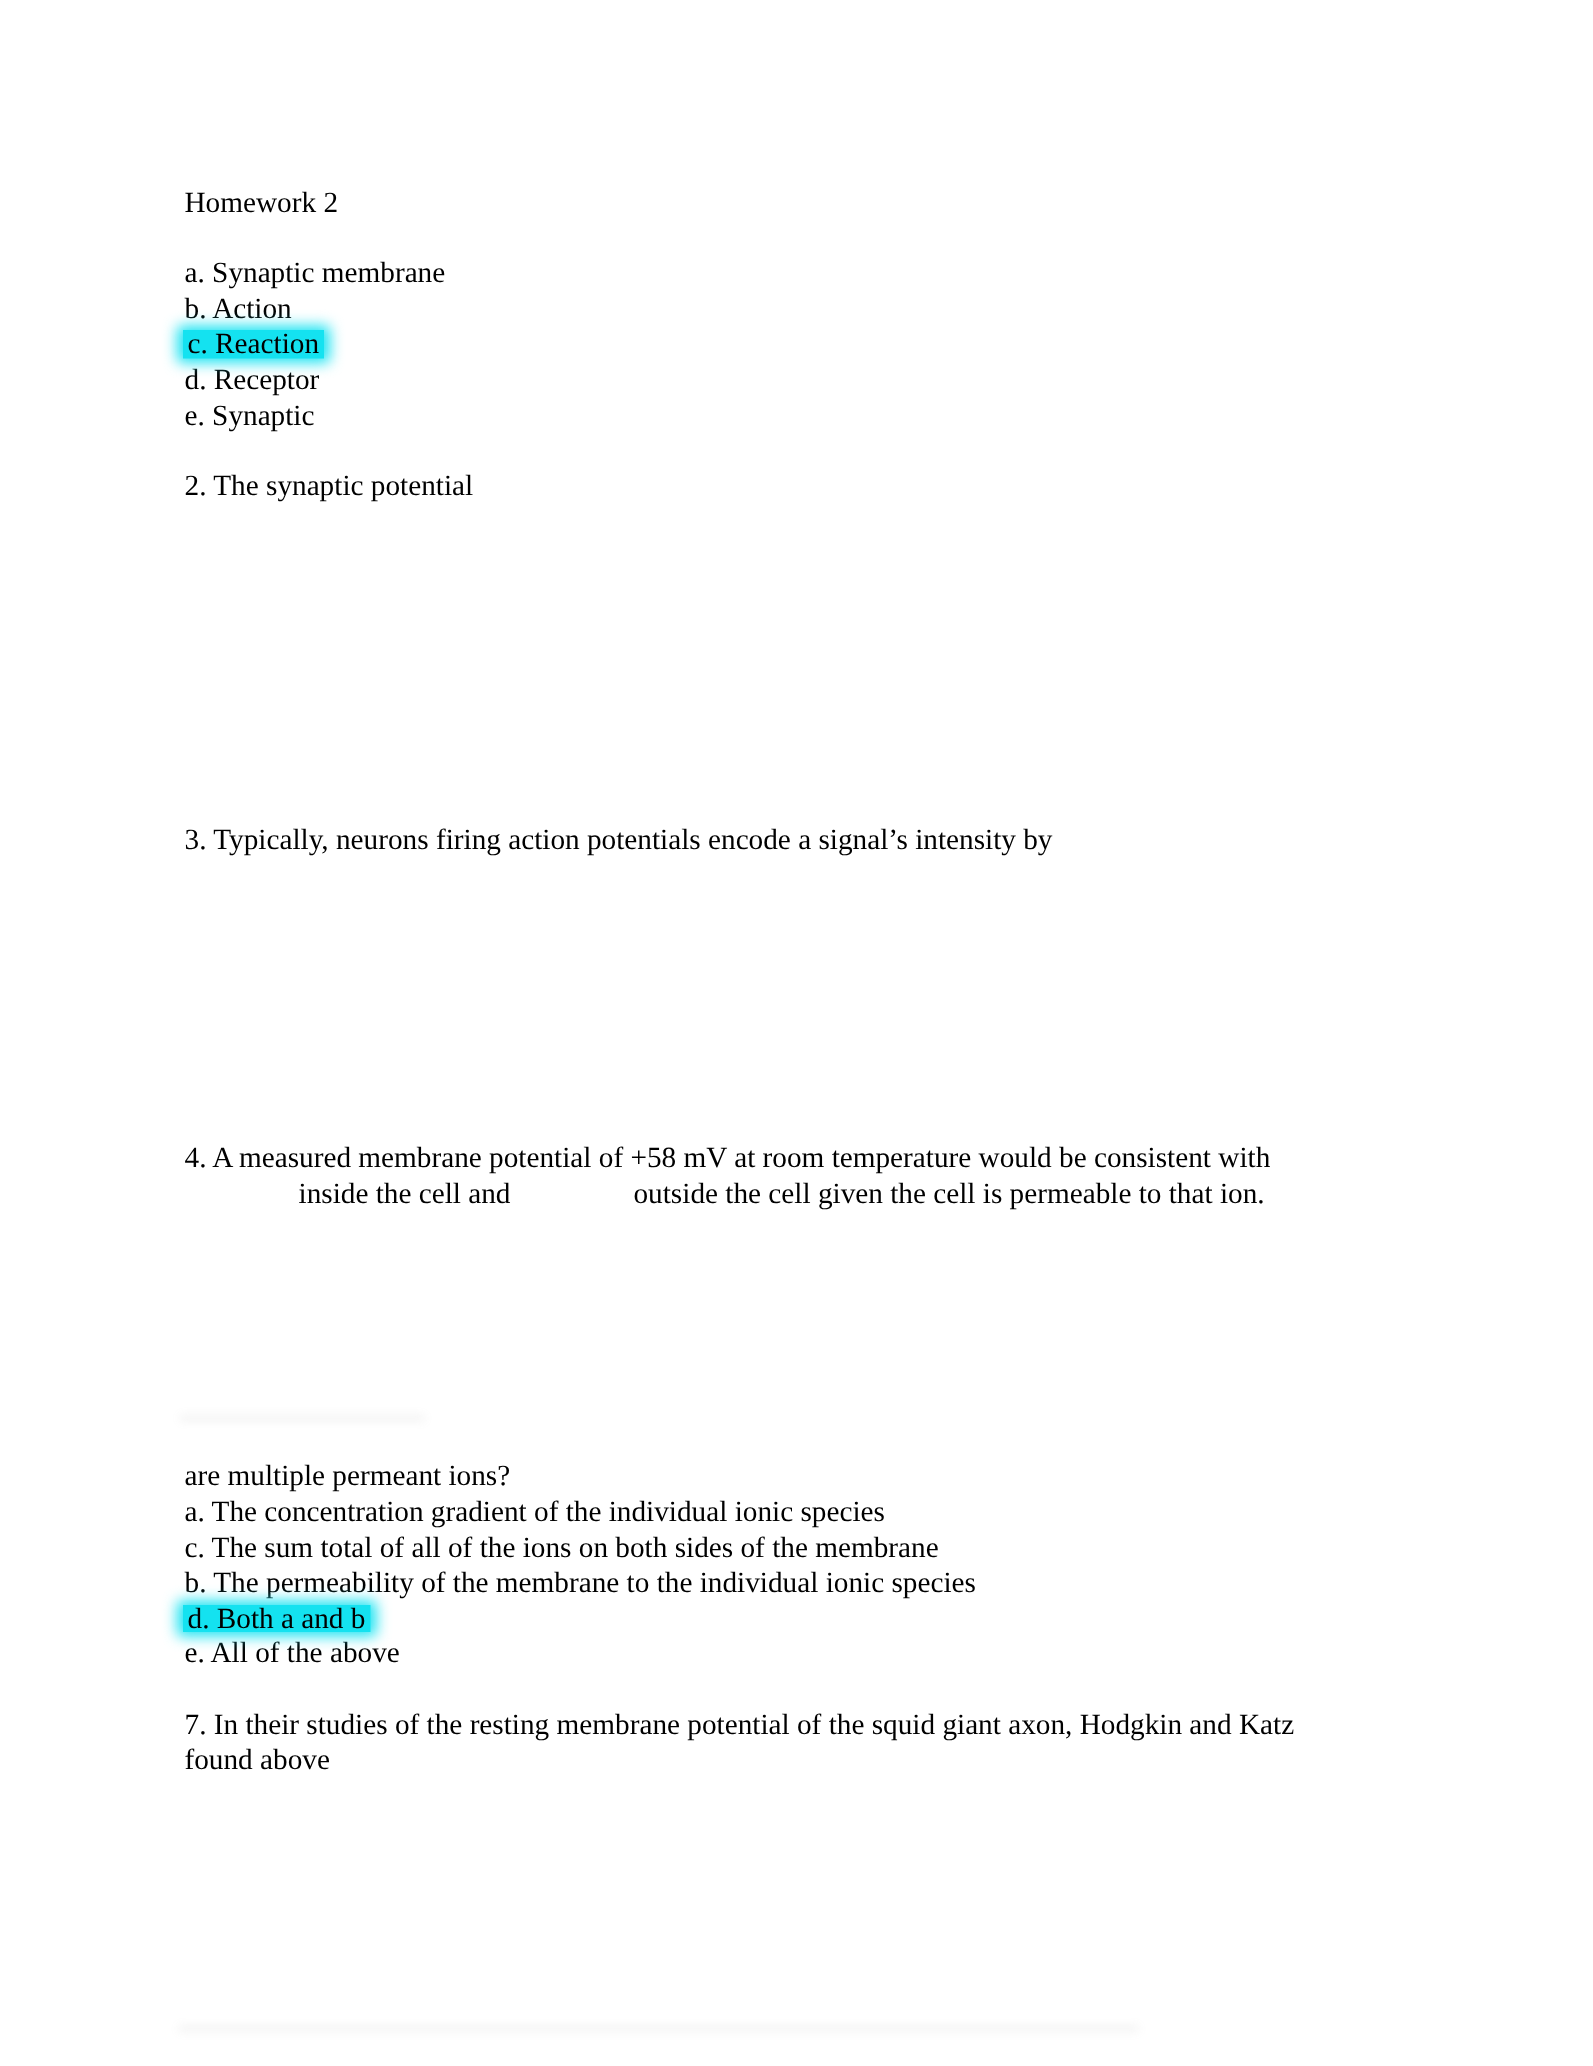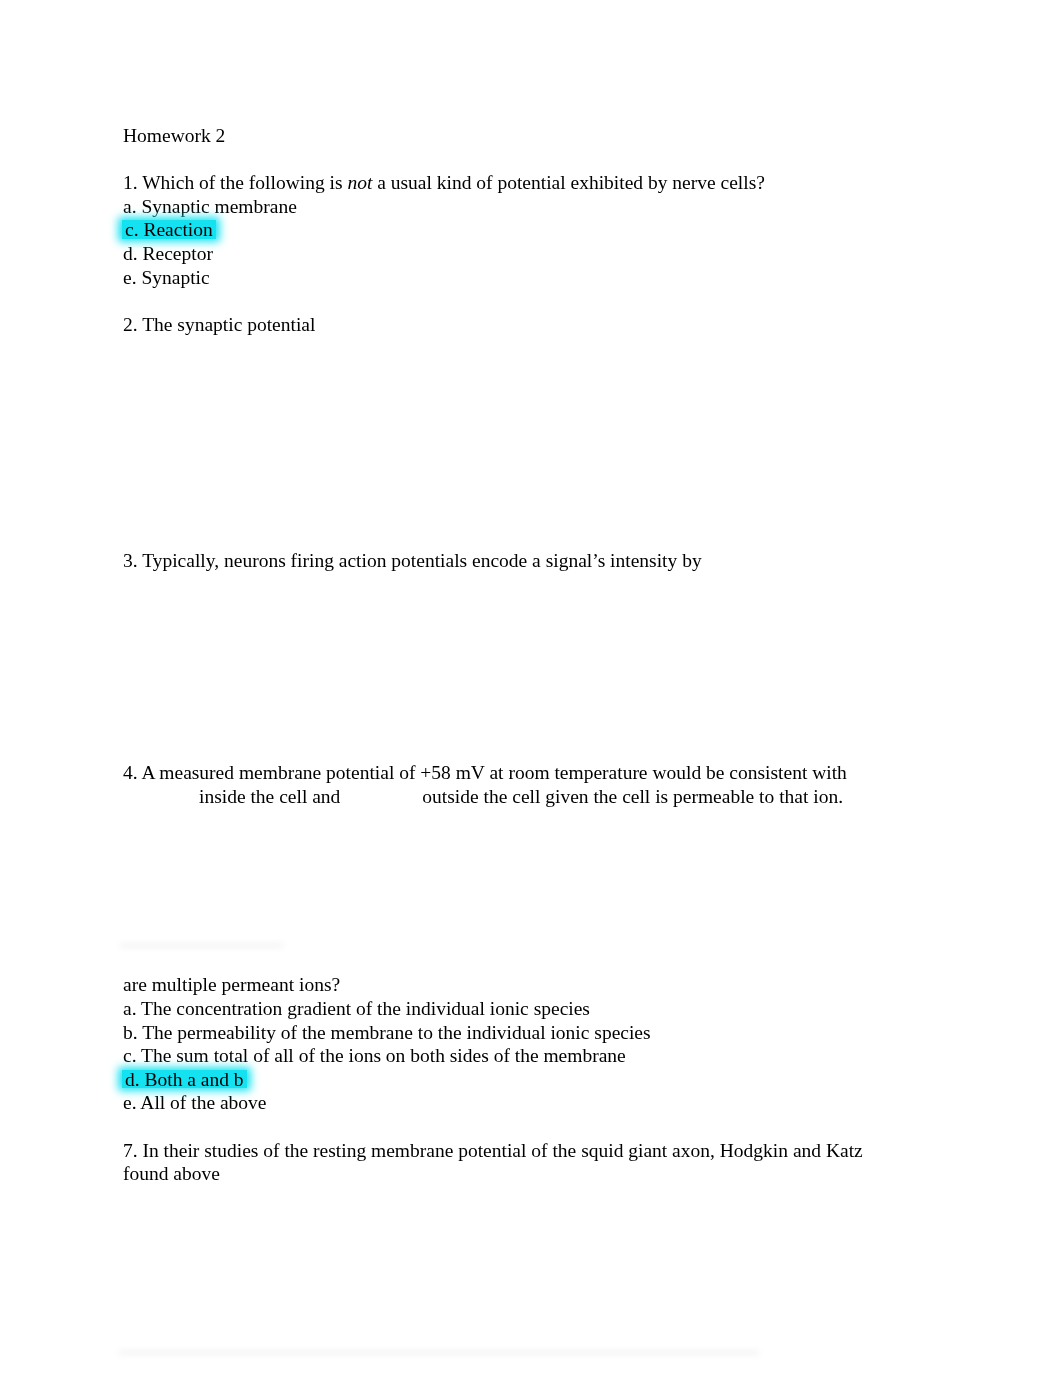--- a/index.html
+++ b/index.html
@@ -121,23 +121,23 @@
   <div class="smudge smudge-mid"></div>
   <div class="smudge smudge-bottom"></div>
 
   <div class="doc-body">
 
     <div class="line">Homework 2</div>
 
     <div class="blank-line"></div>
 
 
-    <div class="line"><span>1. Which of the following is </span><span class="ital">not</span><span> a usual kind of potential exhibited by nerve cells?</span></div>
 
     <div class="line"><span>a. Synaptic membrane</span></div>
+    <div class="line"><span>b. Action</span></div>
     <div class="line"><span class="hl"><span>c. Reaction</span></span></div>
     <div class="line"><span>d. Receptor</span></div>
     <div class="line"><span>e. Synaptic</span></div>
 
     <div class="blank-line"></div>
 
     <div class="line">2. The synaptic potential</div>
 
     <div class="answer-space">
       <div class="blank-line"></div>
@@ -173,22 +173,22 @@
       <div class="blank-line"></div>
       <div class="blank-line"></div>
       <div class="blank-line"></div>
       <div class="blank-line"></div>
       <div class="blank-line"></div>
     </div>
 
     <div class="line">are multiple permeant ions?</div>
 
     <div class="line"><span>a. The concentration gradient of the individual ionic species</span></div>
+    <div class="line"><span>c. The sum total of all of the ions on both sides of the membrane</span></div>
     <div class="line"><span>b. The permeability of the membrane to the individual ionic species</span></div>
-    <div class="line"><span>c. The sum total of all of the ions on both sides of the membrane</span></div>
     <div class="line"><span class="hl"><span>d. Both a and b</span></span></div>
     <div class="line"><span>e. All of the above</span></div>
 
     <div class="blank-line"></div>
 
     <div class="line">7. In their studies of the resting membrane potential of the squid giant axon, Hodgkin and Katz</div>
     <div class="line">found above</div>
 
   </div>
 </div>

